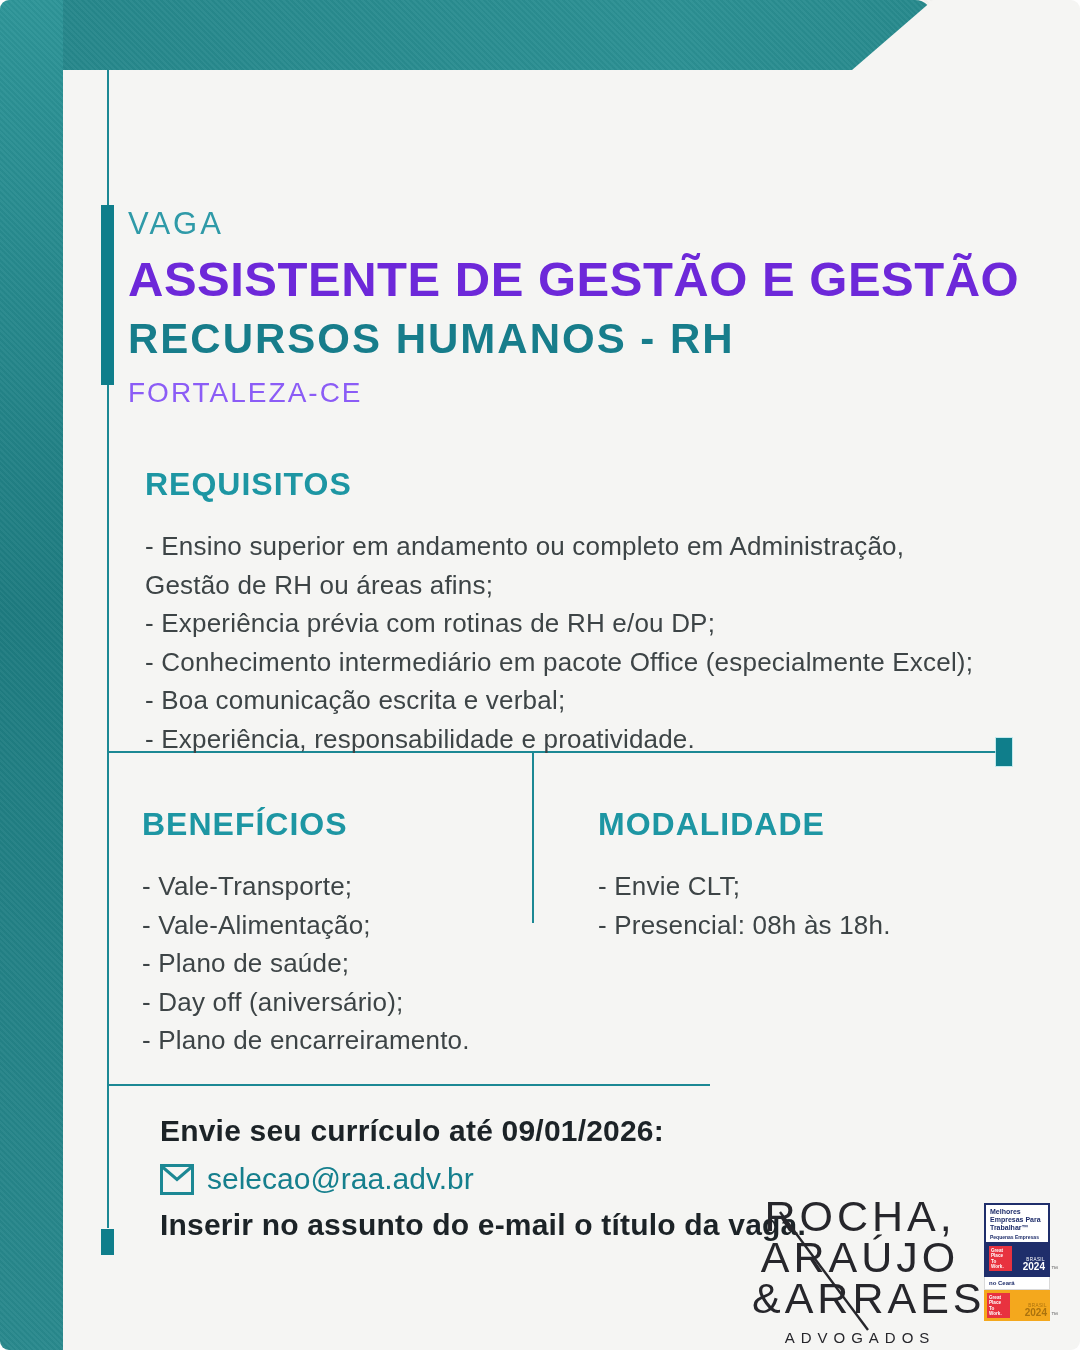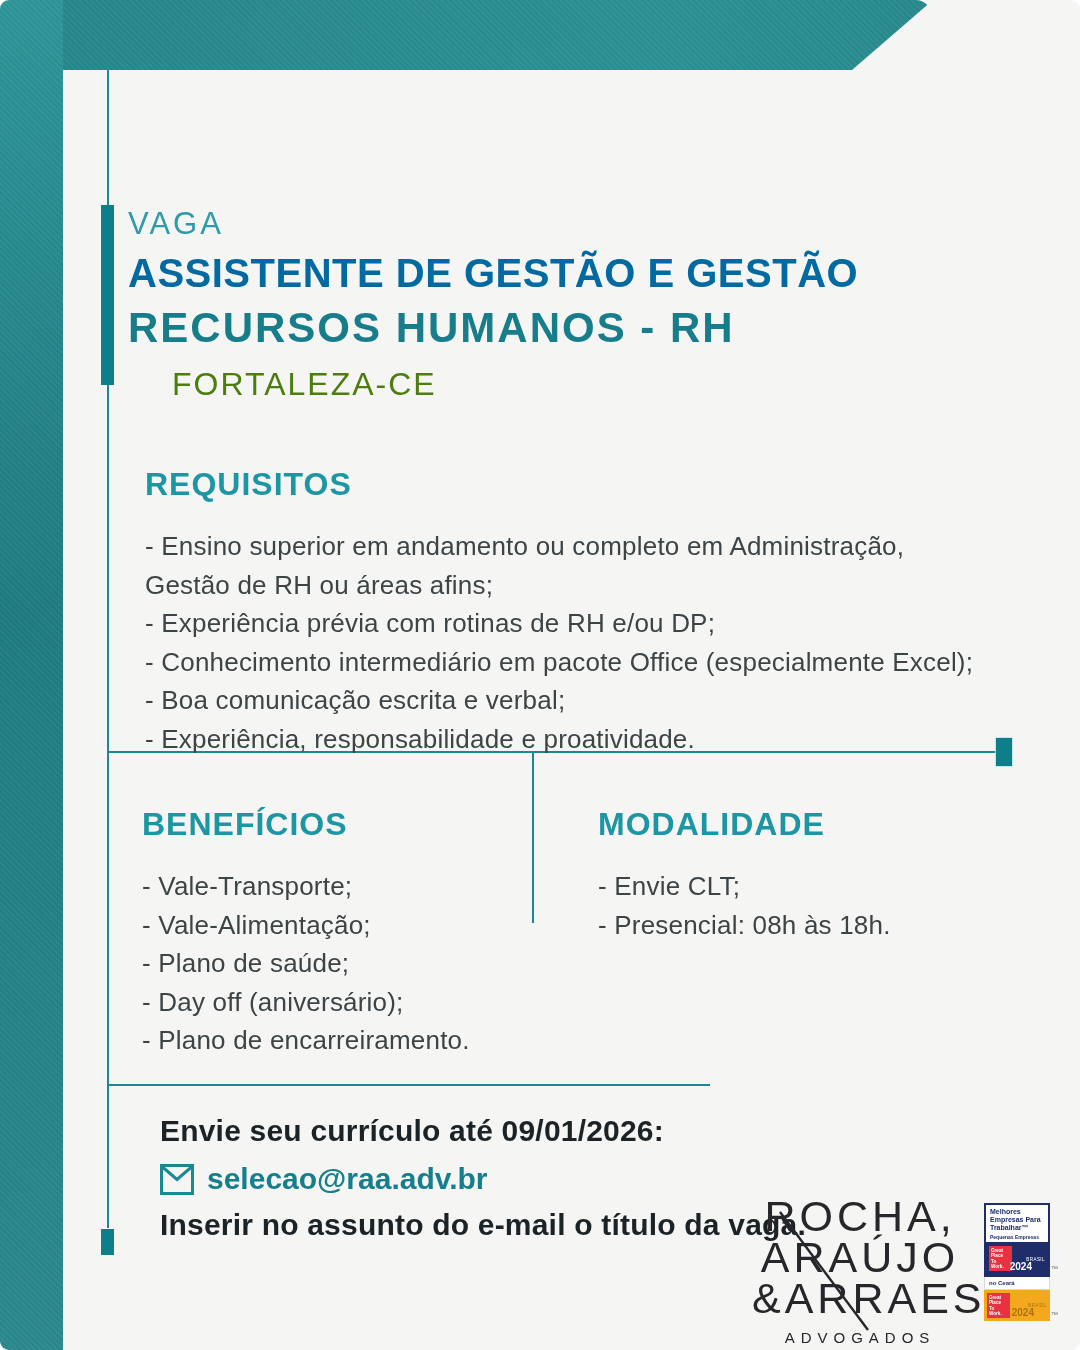--- a/index.html
+++ b/index.html
@@ -19,55 +19,55 @@
   .vline-cap{position:absolute;left:101px;top:1229px;width:13px;height:26px;background:#0f7e8b;}
   .title-bar{position:absolute;left:101px;top:205px;width:13px;height:180px;background:#0f7e8b;}
   .divider-1{position:absolute;left:107px;top:751px;width:891px;height:2px;background:#1c8894;}
   .divider-1-cap{position:absolute;left:996px;top:738px;width:16px;height:28px;background:#0f7e8b;box-shadow:0 0 0 1px rgba(180,230,235,.8);}
   .divider-col{position:absolute;left:532px;top:753px;width:2px;height:170px;background:#1c8894;}
   .divider-2{position:absolute;left:107px;top:1084px;width:603px;height:2px;background:#1c8894;}
 
   
   .header{position:absolute;left:128px;top:206px;width:930px;}
   .eyebrow{font-size:31px;letter-spacing:3px;color:#2f9aa8;font-weight:400;}
-  .job-title{font-size:40px;font-weight:700;color:#0369a1;letter-spacing:.5px;margin-top:9px;white-space:nowrap;}
+  .job-title{font-size:49px;font-weight:700;color:#6d28d9;letter-spacing:.5px;margin-top:9px;white-space:nowrap;}
   .job-subtitle{font-size:42px;font-weight:700;color:#177d8b;letter-spacing:2px;margin-top:8px;}
-  .job-location{font-size:32px;letter-spacing:2px;color:#4d7c0f;margin-top:14px;margin-left:44px;}
+  .job-location{font-size:28px;letter-spacing:2px;color:#8b5cf6;margin-top:14px;}
 
   
   .section-heading{font-size:32px;font-weight:700;color:#1d96a3;letter-spacing:1px;}
   .bullets{margin-top:24px;}
   .bullet{font-size:26px;color:#3d4446;line-height:38.5px;letter-spacing:.2px;white-space:nowrap;}
   .requisitos{position:absolute;left:145px;top:466px;}
   .beneficios{position:absolute;left:142px;top:806px;}
   .modalidade{position:absolute;left:598px;top:806px;}
 
   
   .contact{position:absolute;left:148px;top:1114px;margin-left:12px;}
   .contact-deadline,.contact-note{font-size:30px;font-weight:700;color:#1c2327;letter-spacing:.2px;}
   .email-row{display:flex;align-items:center;gap:13px;margin-top:14px;margin-bottom:12px;}
-  .email-text{font-size:30px;font-weight:700;color:#157f8d;}
+  .email-text{font-size:30px;font-weight:400;color:#157f8d;}
 
   
   .brand{position:absolute;left:752px;top:1196px;width:216px;text-align:center;}
   .brand-line{font-size:43px;line-height:41px;color:#26262b;letter-spacing:4px;font-weight:400;}
   .brand-diagonal{position:absolute;left:0;top:0;pointer-events:none;}
   .brand-tagline{font-size:15px;letter-spacing:6px;color:#26262b;margin-top:10px;font-weight:400;}
 
   
   .badges{position:absolute;left:984px;top:1203px;width:66px;font-family:"Liberation Sans",sans-serif;}
   .badge-top{border:2px solid #1f2e6b;background:#1f2e6b;}
   .badge-top-white{background:#ffffff;padding:3px 3px 2px 4px;}
   .badge-title{font-size:7px;line-height:8px;font-weight:700;color:#1f2e6b;}
   .badge-sub{font-size:5px;color:#1f2e6b;font-weight:700;margin-top:2px;}
   .badge-navy{position:relative;height:33px;}
   .gptw-box{position:absolute;left:3px;top:4px;width:23px;height:25px;background:#e8323f;
     color:#fff;font-size:4.6px;line-height:5.4px;font-weight:700;padding:2px 0 0 2px;box-sizing:border-box;white-space:pre-line;}
   .badge-brasil{position:absolute;right:3px;bottom:13px;font-size:4.6px;color:#fff;letter-spacing:.4px;}
-  .badge-year{position:absolute;right:16px;bottom:3px;font-size:10px;font-weight:700;color:#fff;}
+  .badge-year{position:absolute;right:3px;bottom:3px;font-size:10px;font-weight:700;color:#fff;}
   .badge-mid{background:#fff;border:1px solid #d9d9d9;border-top:none;font-size:6px;font-weight:700;color:#1f2e6b;padding:3px 0 3px 4px;}
   .badge-bottom{position:relative;height:31px;background:#f4a81d;}
   .badge-bottom .gptw-box{top:3px;}
   .badge-bottom .badge-brasil{color:rgba(110,70,0,.55);}
   .badge-bottom .badge-year{color:rgba(110,70,0,.55);}
   .tm{position:absolute;font-size:7px;color:#6a6a6a;}
   .tm-top{right:-8px;top:62px;}
   .tm-bottom{right:-8px;top:108px;}
 </style>
 </head>

